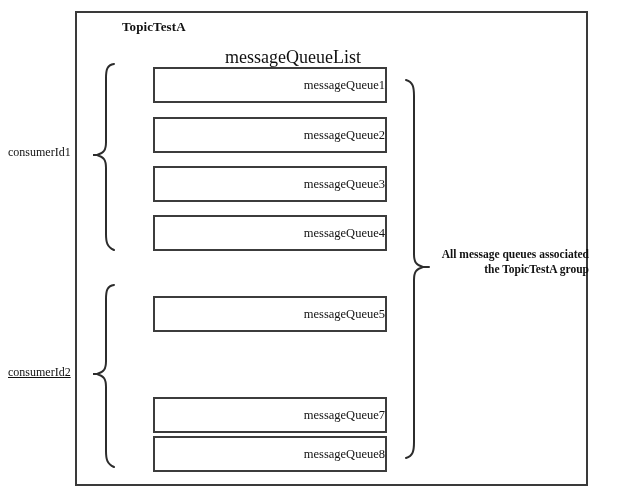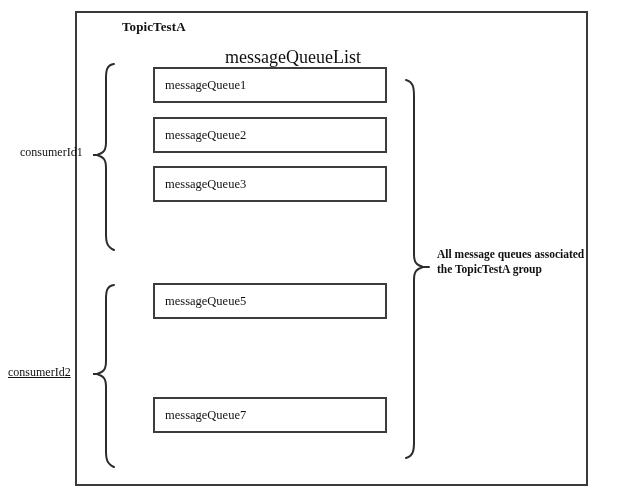--- a/index.html
+++ b/index.html
@@ -48,34 +48,34 @@
     font-size: 18px;
     white-space: nowrap;
     margin-left: 46px;
   }
   .consumer-label {
     position: absolute;
     font-size: 12px;
     white-space: nowrap;
     text-align: left;
   }
-  #consumer-label-0 { left: 8px; top: 145px; margin-left: 12px; }
+  #consumer-label-0 { left: 8px; top: 145px; }
   #consumer-label-1 { left: 8px; top: 365px; text-decoration: underline; }
   
   .queue-box {
     position: absolute;
     left: 153px;
     width: 234px;
     height: 36px;
     box-sizing: border-box;
     border: 2px solid #3c3c3c;
     background: #ffffff;
     display: flex;
     align-items: center;
-    justify-content: flex-start;
+    justify-content: flex-end;
     padding-left: 10px;
   }
   .queue-label {
     font-size: 12.5px;
     line-height: 1;
     white-space: nowrap;
   }
   
   .brace {
     position: absolute;
@@ -90,21 +90,21 @@
   }
   #brace-left-0 { left: 93px; top: 60px; }
   #brace-left-1 { left: 93px; top: 281px; }
   #brace-right  { left: 400px; top: 76px; }
   
   .annotation {
     position: absolute;
     left: 437px;
     top: 247px;
     width: 152px;
-    text-align: left;
+    text-align: right;
     font-size: 11.5px;
     font-weight: bold;
     line-height: 14.5px;
   }
   .annotation span { display: block; white-space: nowrap; }
 </style>
 </head>
 <body>
 
 <div id="canvas">
@@ -141,25 +141,31 @@
 
   <div class="queue-box" style="top:67px">
     <span class="queue-label">messageQueue1</span>
   </div>
   <div class="queue-box" style="top:117px">
     <span class="queue-label">messageQueue2</span>
   </div>
   <div class="queue-box" style="top:166px">
     <span class="queue-label">messageQueue3</span>
   </div>
-  <div class="queue-box" style="top:283px">
+  <div class="queue-box" style="top:215px">
+    <span class="queue-label">messageQueue4</span>
+  </div>
+  <div class="queue-box" style="top:296px">
     <span class="queue-label">messageQueue5</span>
   </div>
   <div class="queue-box" style="top:397px">
     <span class="queue-label">messageQueue7</span>
+  </div>
+  <div class="queue-box" style="top:436px">
+    <span class="queue-label">messageQueue8</span>
   </div>
 
   <div class="annotation">
     <span>All message queues associated</span>
     <span>the TopicTestA group</span>
   </div>
 
 </div>
 
 </body></html>

